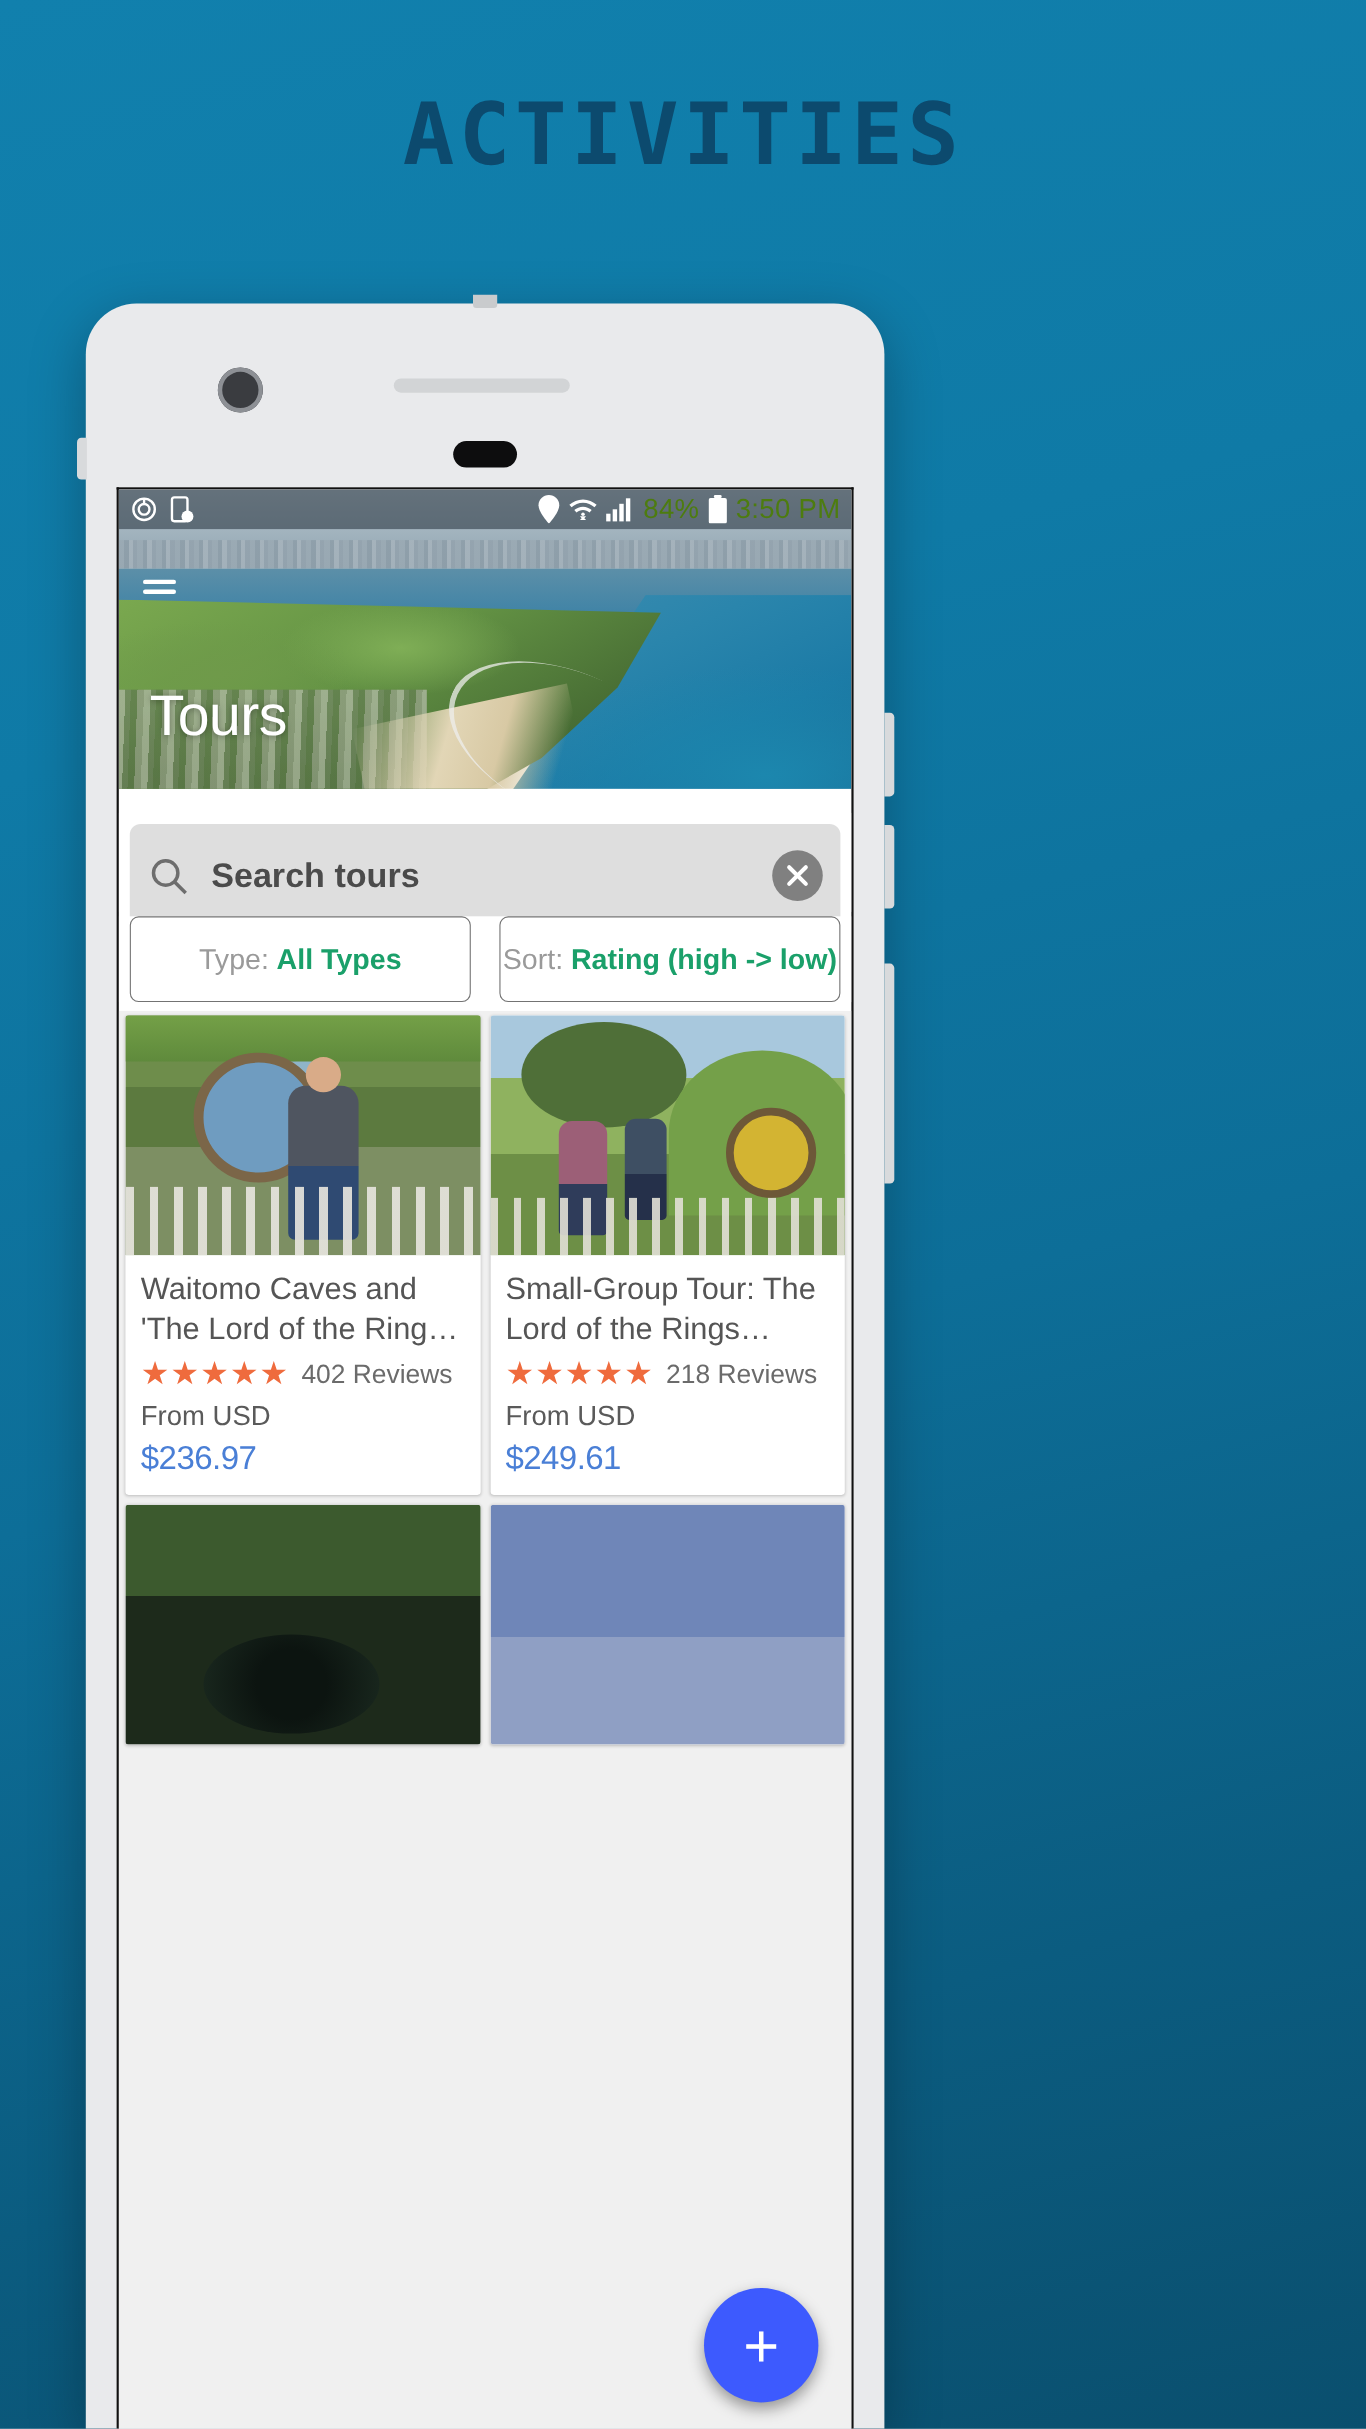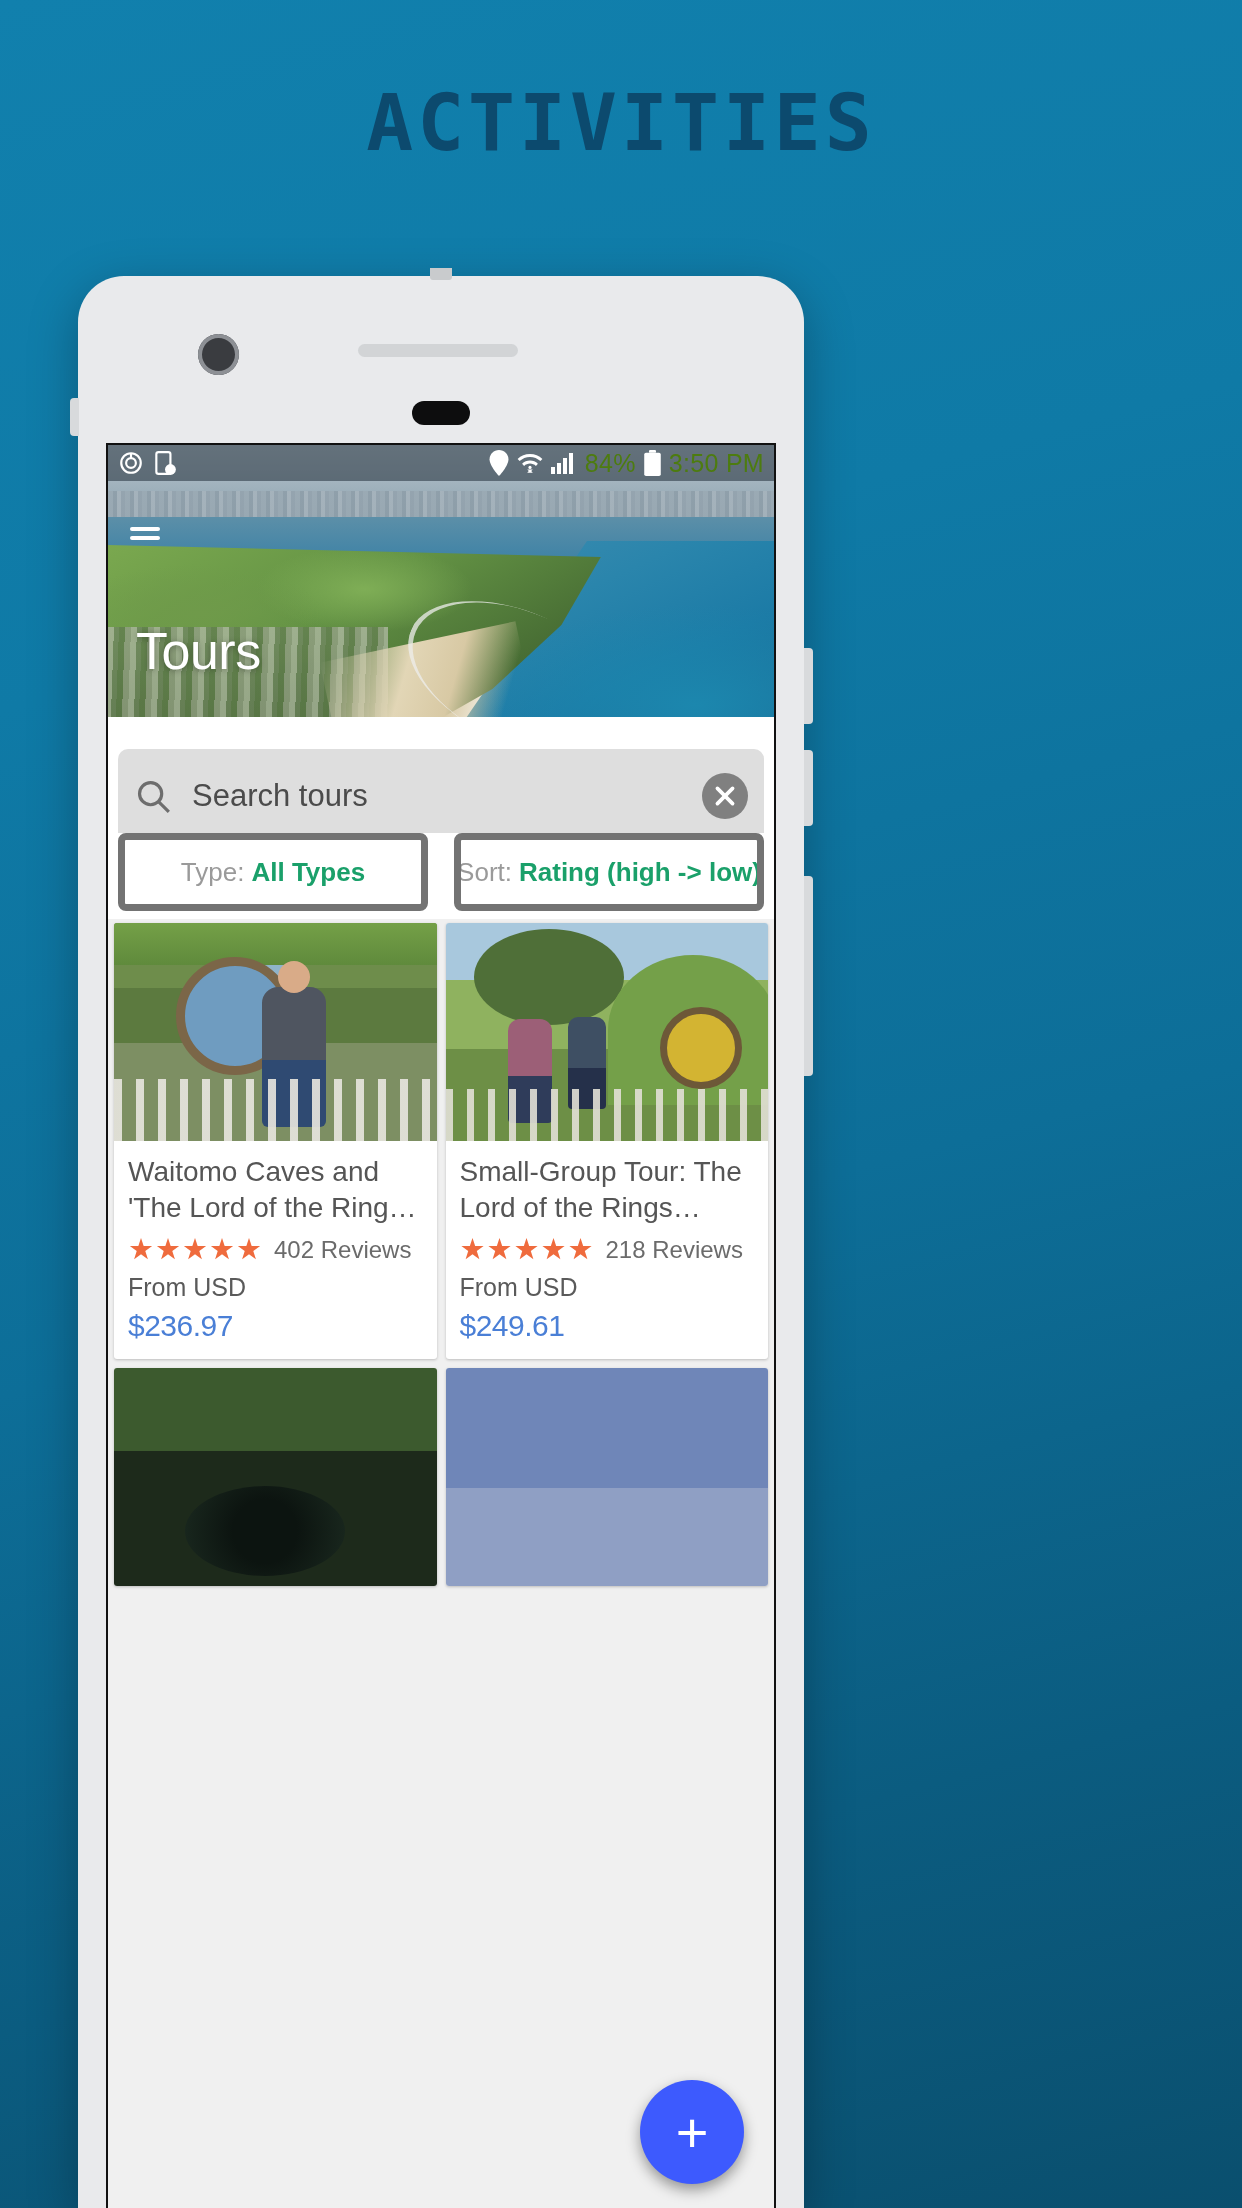--- a/index.html
+++ b/index.html
@@ -195,20 +195,21 @@
   }
   .search-box {
     position: relative;
     height: 94px;
     background: #dedede;
     border-radius: 10px;
     display: flex;
     align-items: center;
     padding: 0 16px;
     box-shadow: inset 0 -1px 0 rgba(0,0,0,.06);
+    font-weight: bold;
   }
   .search-placeholder {
     margin-left: 20px;
     color: #4b4b4b;
     font-size: 31px;
   }
   .search-clear {
     margin-left: auto;
     width: 46px; height: 46px;
     border-radius: 50%;
@@ -221,21 +222,21 @@
     position: absolute;
     top: 388px; left: 0; right: 0;
     height: 78px;
     display: flex;
     gap: 26px;
     padding: 0 10px;
     background: #ffffff;
   }
   .filter-chip {
     flex: 1;
-    border: 7px solid #737373;
+    border: 1px solid #737373;
     border-radius: 8px;
     background: #ffffff;
     display: flex;
     align-items: center;
     justify-content: center;
     font-size: 26px;
     gap: 7px;
     white-space: nowrap;
     overflow: hidden;
   }

